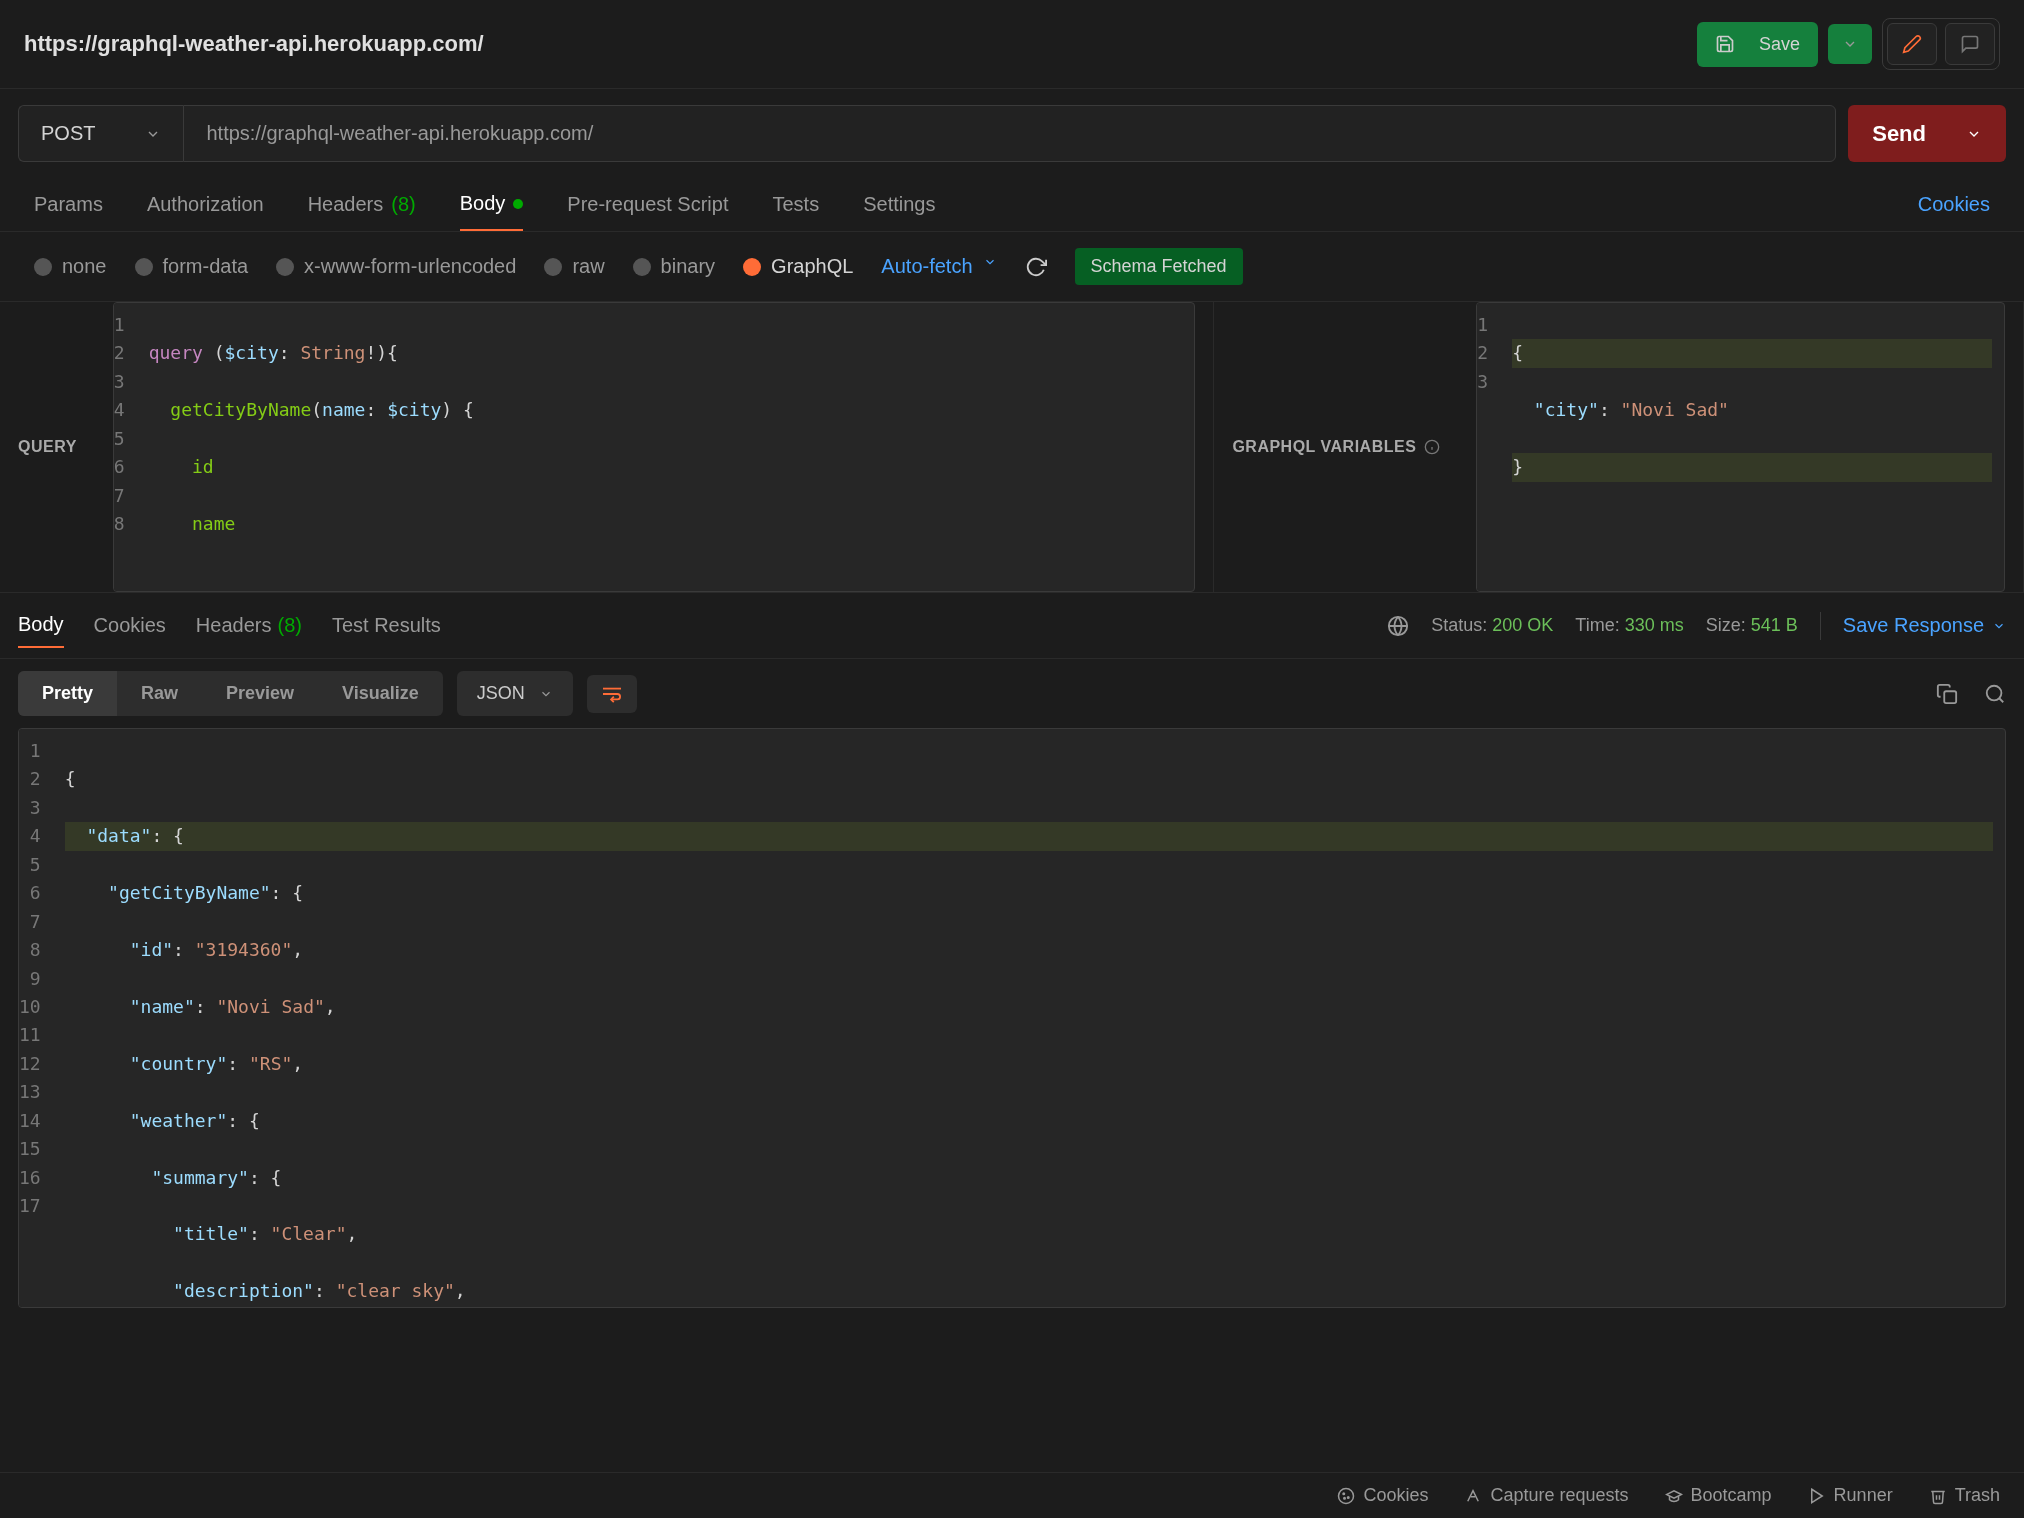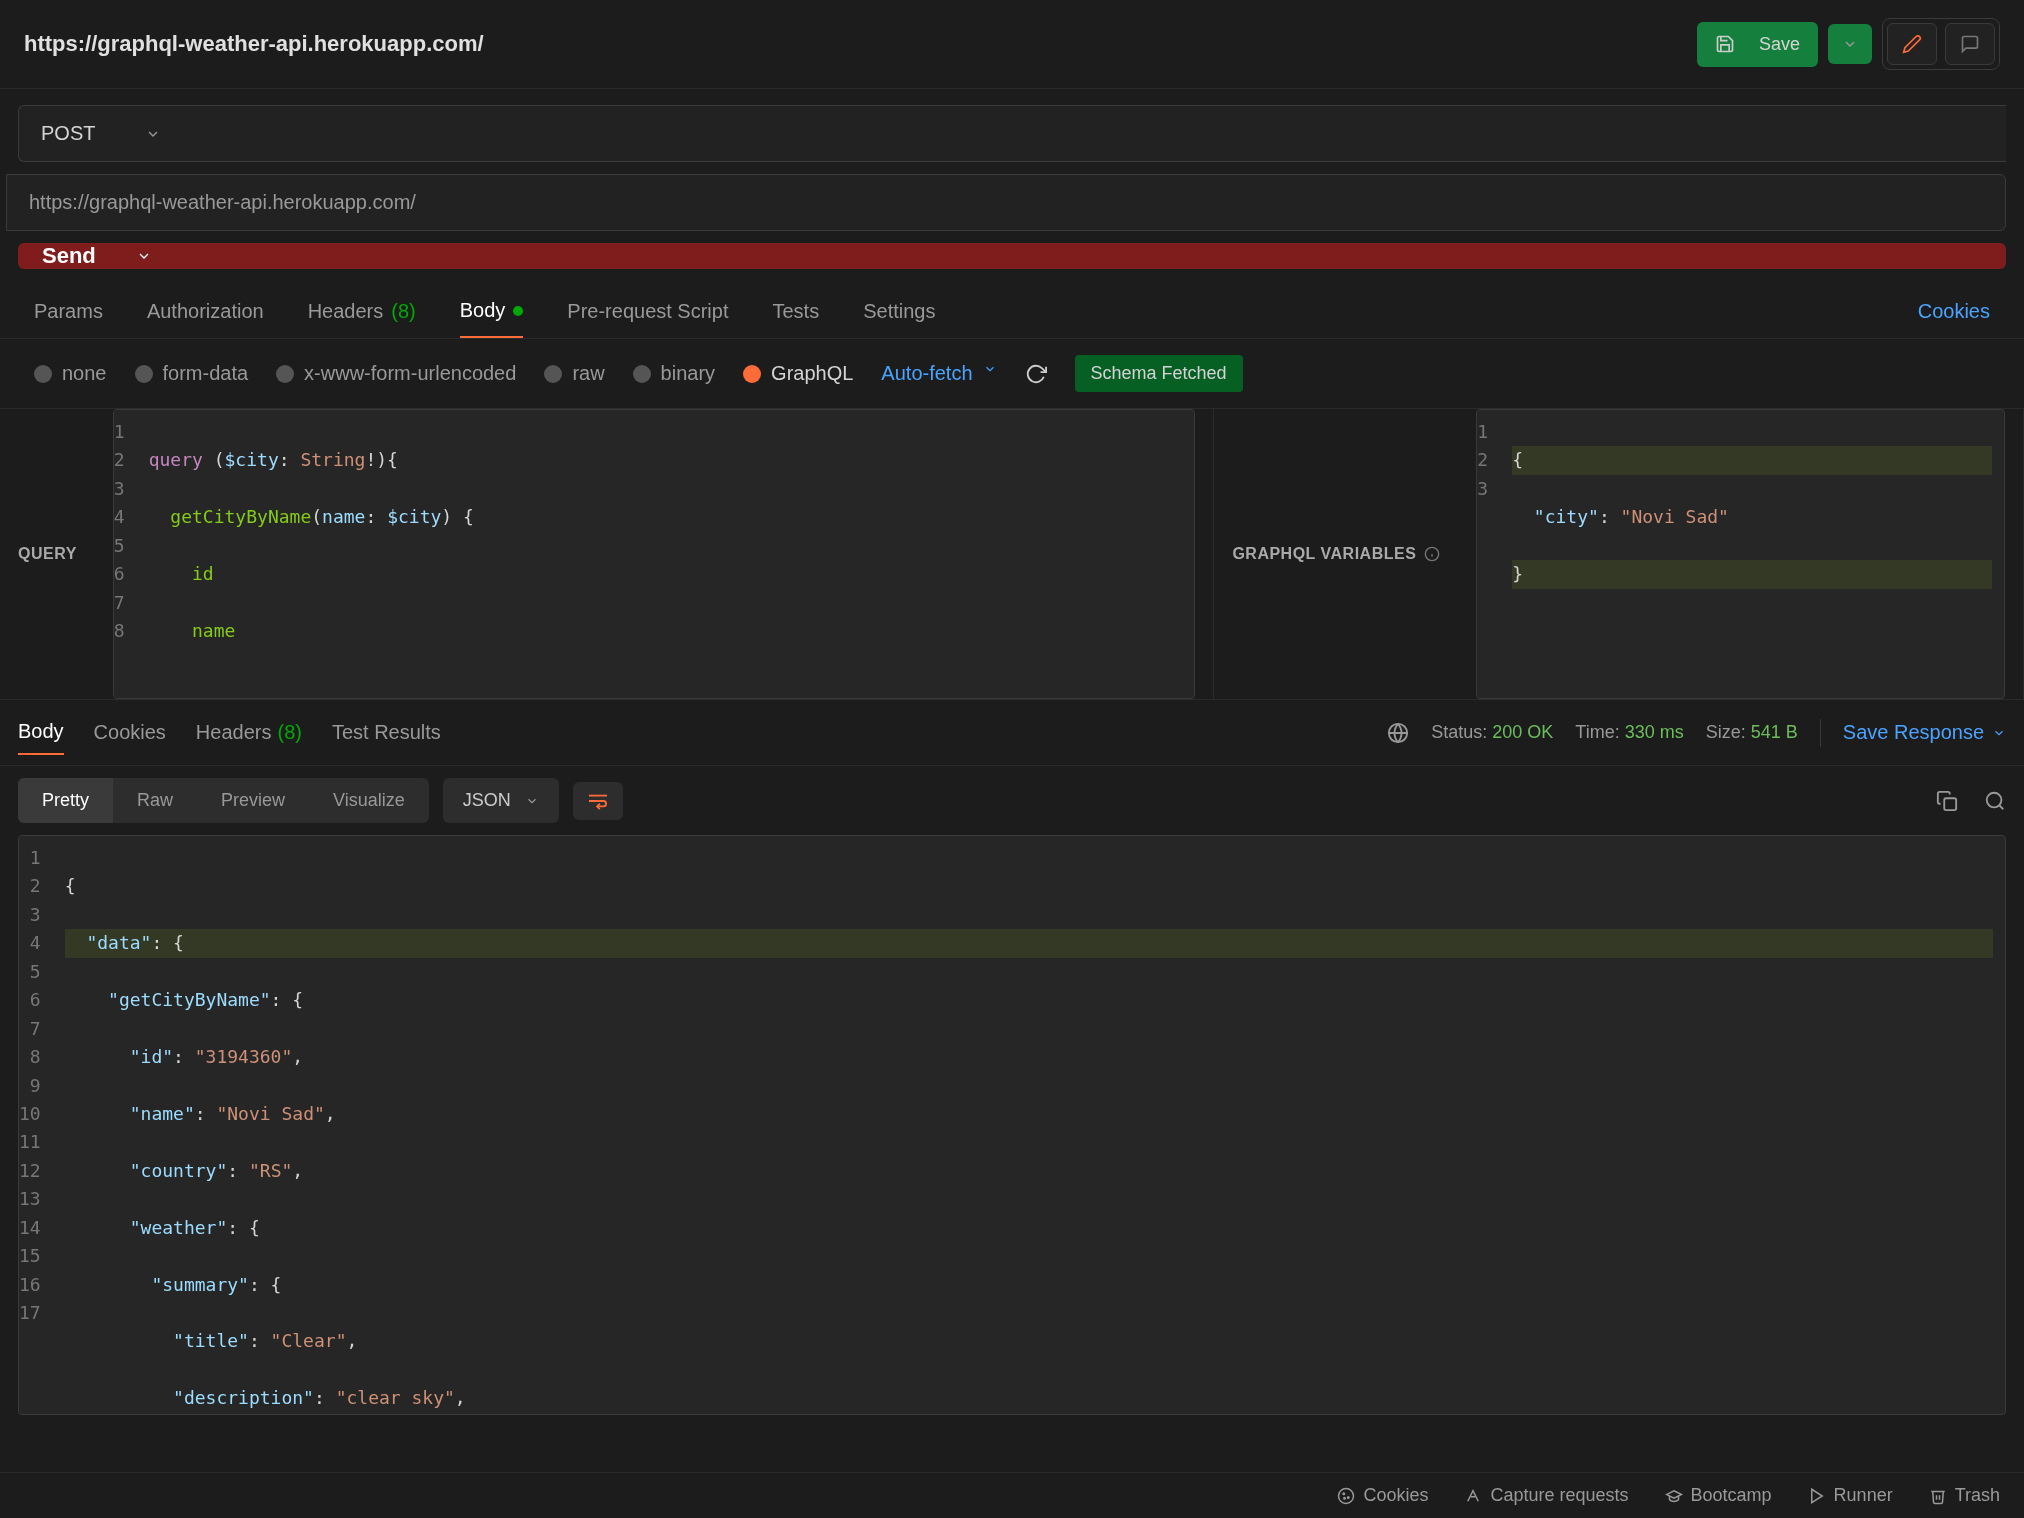--- a/index.html
+++ b/index.html
@@ -50,21 +50,20 @@
   background: #222;
   padding: 10px 14px;
   border-radius: 6px;
 }
 .icon-btn-group { display:flex; gap:8px; padding:4px; border:1px solid #3a3a3a; border-radius:8px;}
 .orange-stroke { stroke: #ff6c37; }
 .request-row {
   display: flex;
   gap: 12px;
   padding: 16px 18px;
-  flex-direction: column;
 }
 .method-select {
   display: flex;
   align-items: center;
   gap: 50px;
   background: #222;
   border: 1px solid #3a3a3a;
   border-radius: 6px 0 0 6px;
   padding: 16px 22px;
   font-size: 20px;
@@ -155,21 +154,21 @@
   gap:30px;
 }
 .resp-tab { color:#999; font-size:20px; cursor:pointer; padding:10px 0; display:flex; gap:6px;}
 .resp-tab.active { color:#fff; border-bottom:2px solid #ff6c37;}
 .resp-status { margin-left:auto; display:flex; align-items:center; gap:22px; color:#999; font-size:18px;}
 .val-green { color:#6bbf59; }
 .save-resp { color:#4aa3ff; font-size:20px; cursor:pointer; display:flex; align-items:center; gap:8px;}
 .sep-v { width:1px; height:28px; background:#3a3a3a; }
 .view-row { display:flex; align-items:center; gap:14px; padding:12px 18px;}
 .view-seg { display:flex; background:#2d2d2d; border-radius:6px; overflow:hidden;}
-.view-seg-item { padding:12px 24px; color:#999; font-size:18px; cursor:pointer;}
+.view-seg-item { padding:12px 24px; color:#999; font-size:18px; cursor:pointer;font-weight:bold;}
 .view-seg-item.active { background:#3a3a3a; color:#fff;}
 .format-select { display:flex; align-items:center; gap:14px; background:#2d2d2d; padding:12px 20px; border-radius:6px; color:#ccc; font-size:18px; cursor:pointer;}
 .wrap-btn { background:#2d2d2d; padding:10px 14px; border-radius:6px; cursor:pointer;}
 .view-actions-right { margin-left:auto; display:flex; gap:26px;}
 .response-body { display:flex; margin:0 18px; background:#262626; border:1px solid #3a3a3a; border-radius:4px; height:580px; overflow:hidden;}
 .footer-bar { position:absolute; bottom:0; left:0; right:0; display:flex; justify-content:flex-end; gap:36px; padding:12px 24px; border-top:1px solid #2a2a2a; background:#1c1c1c;}
 .footer-item { display:flex; align-items:center; gap:8px; color:#999; font-size:18px; cursor:pointer;}
 svg { display:block; }
 .chev { stroke:#999; stroke-width:2; fill:none;}
 </style>

